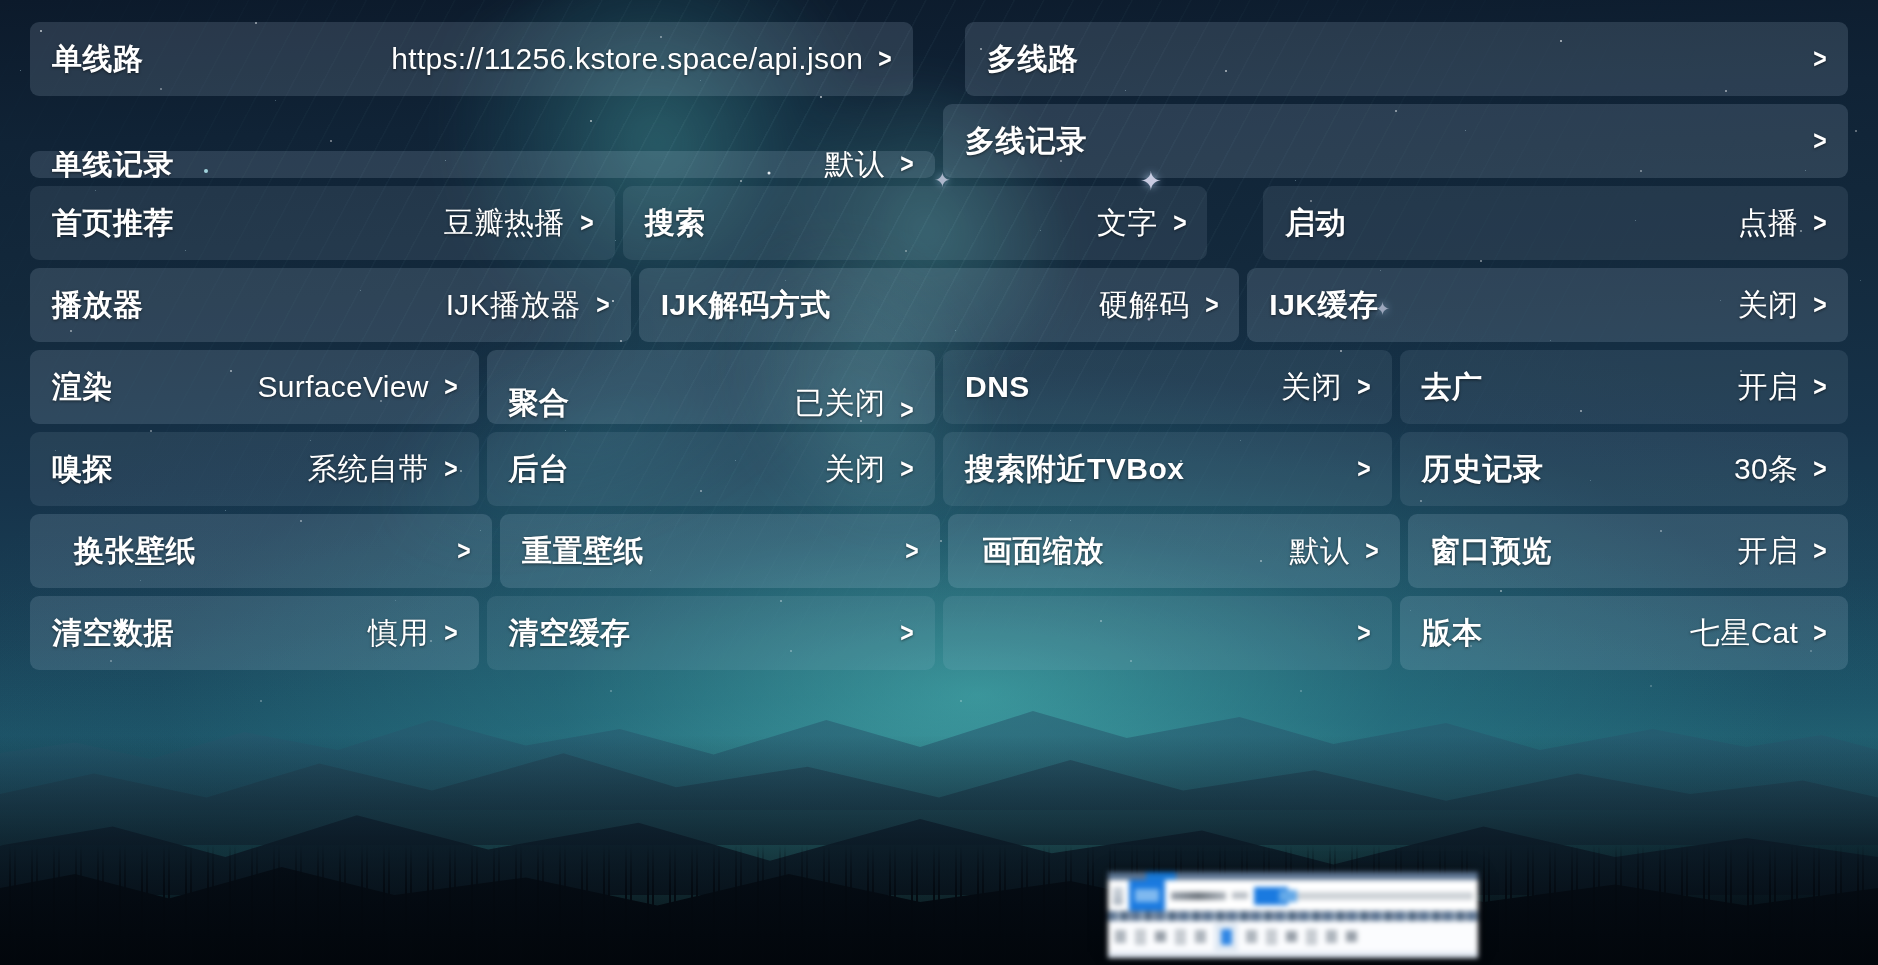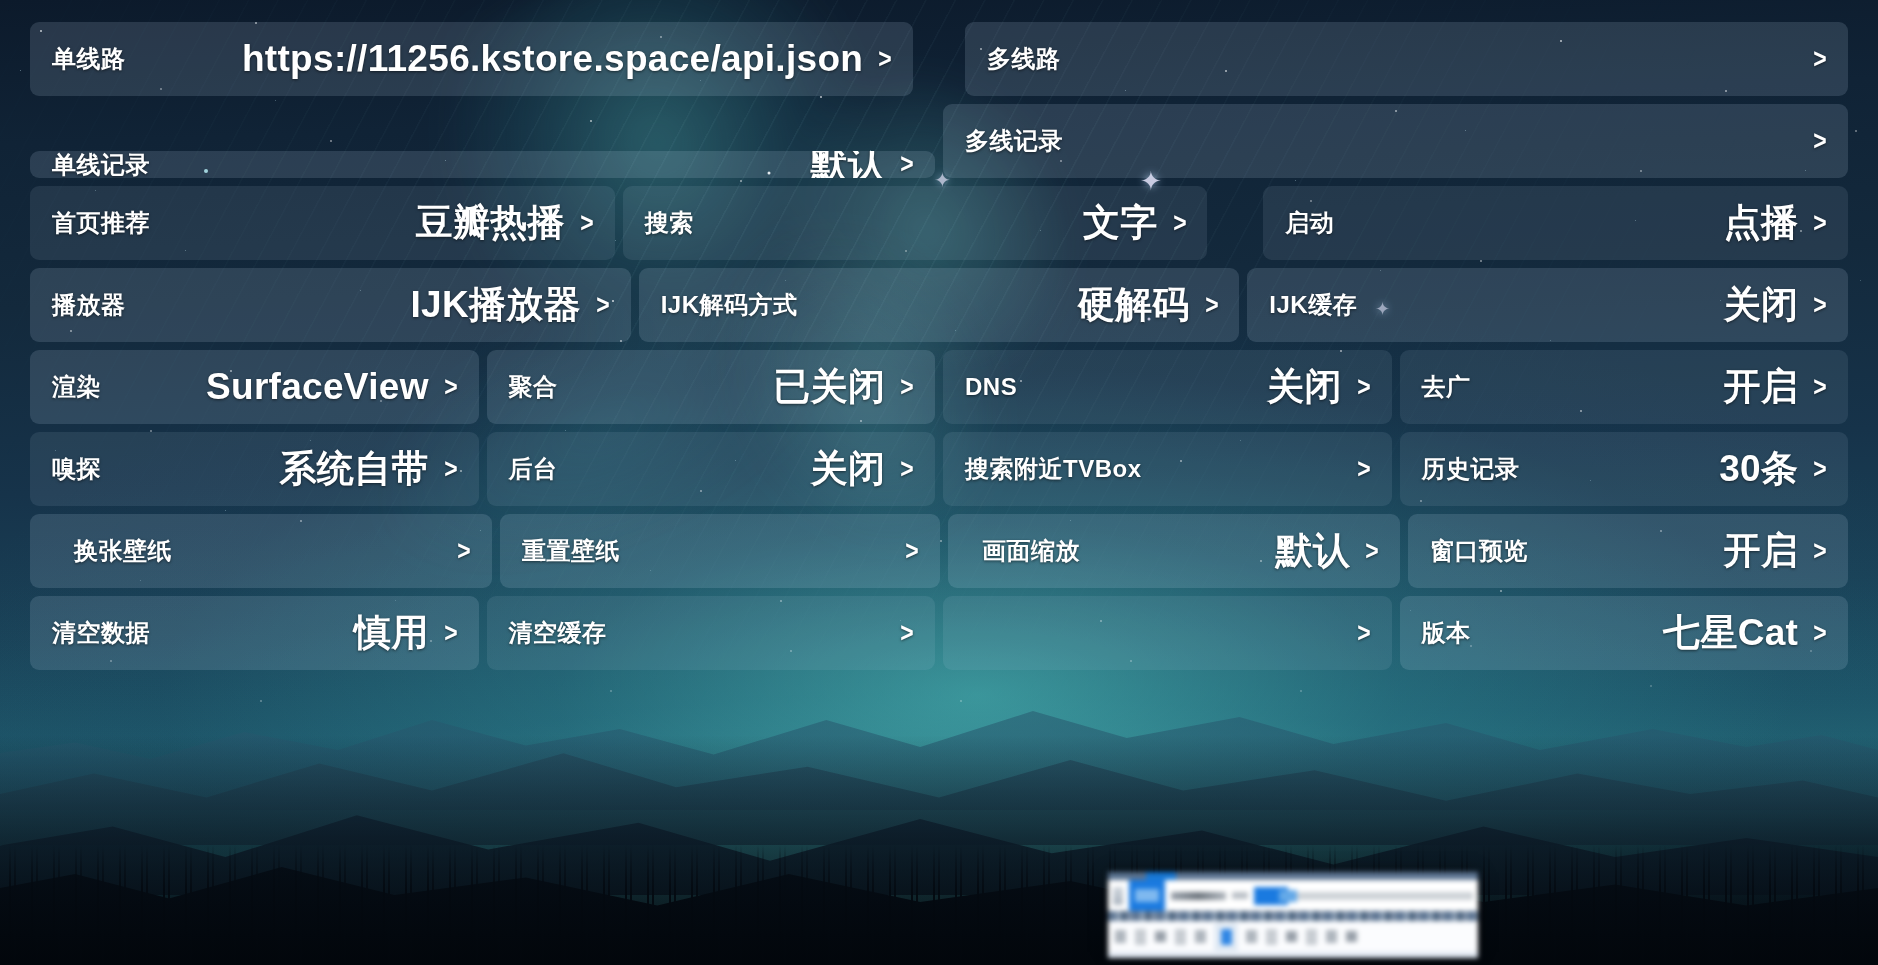--- a/index.html
+++ b/index.html
@@ -139,27 +139,27 @@
     background:rgba(195,215,235,0.10);
     border-radius:9px;
     display:flex; align-items:center;
     padding:0 20px 0 22px;
     color:#ffffff;
     position:relative;
     overflow:hidden;
   }
   .cell.focus{ background:rgba(210,228,245,0.145); }
   .label{
-    font-size:24px; font-weight:700; letter-spacing:.5px;
+    font-size:30px; font-weight:700; letter-spacing:.5px;
     white-space:nowrap;
     text-shadow:0 1px 3px rgba(0,0,0,.55);
   }
   .spacer{ flex:1 1 auto; min-width:14px; }
   .value{
-    font-size:37px; font-weight:700; letter-spacing:.3px;
+    font-size:30px; font-weight:400; letter-spacing:.3px;
     white-space:nowrap; margin-right:14px;
     text-shadow:0 1px 3px rgba(0,0,0,.55);
   }
   .value:empty{ margin-right:0; }
   .chev{
     font-size:27px; font-weight:700; line-height:1;
     color:#ffffff; transform:scaleX(.85);
     text-shadow:0 1px 3px rgba(0,0,0,.55);
   }
 
@@ -284,21 +284,21 @@
         <span class="chev">&gt;</span>
       </div>
     </div>
     <div class="row">
       <div class="cell focus" style="flex: 1 1 0px;">
         <span class="label">渲染</span>
         <span class="spacer"></span>
         <span class="value">SurfaceView</span>
         <span class="chev">&gt;</span>
       </div>
-      <div class="cell focus" style="flex: 1 1 0px;">
+      <div class="cell focus" style="flex: 1 1 0px; align-items: flex-end;">
         <span class="label">聚合</span>
         <span class="spacer"></span>
         <span class="value">已关闭</span>
         <span class="chev">&gt;</span>
       </div>
       <div class="cell" style="flex: 1 1 0px;">
         <span class="label">DNS</span>
         <span class="spacer"></span>
         <span class="value">关闭</span>
         <span class="chev">&gt;</span>

